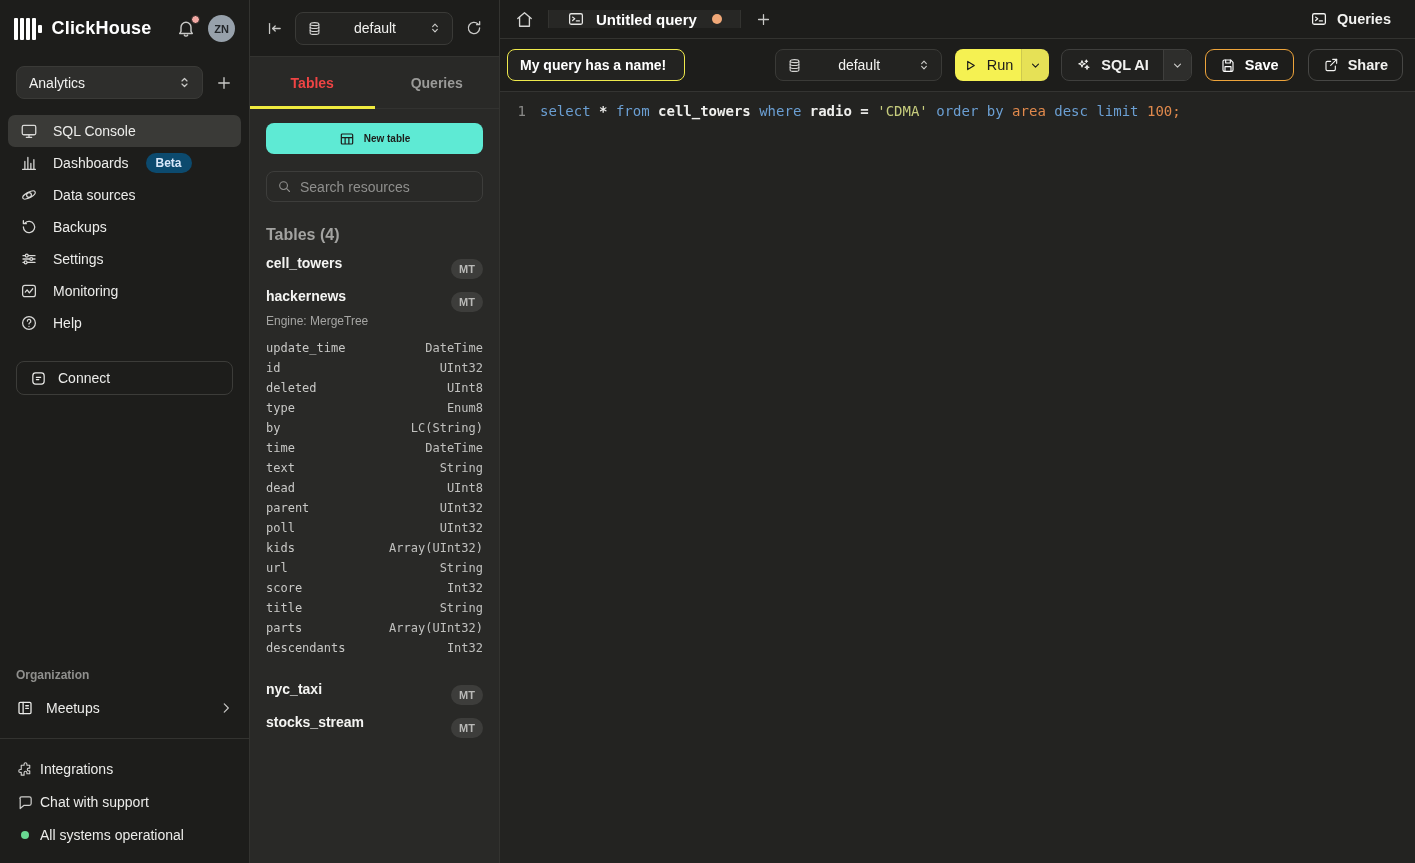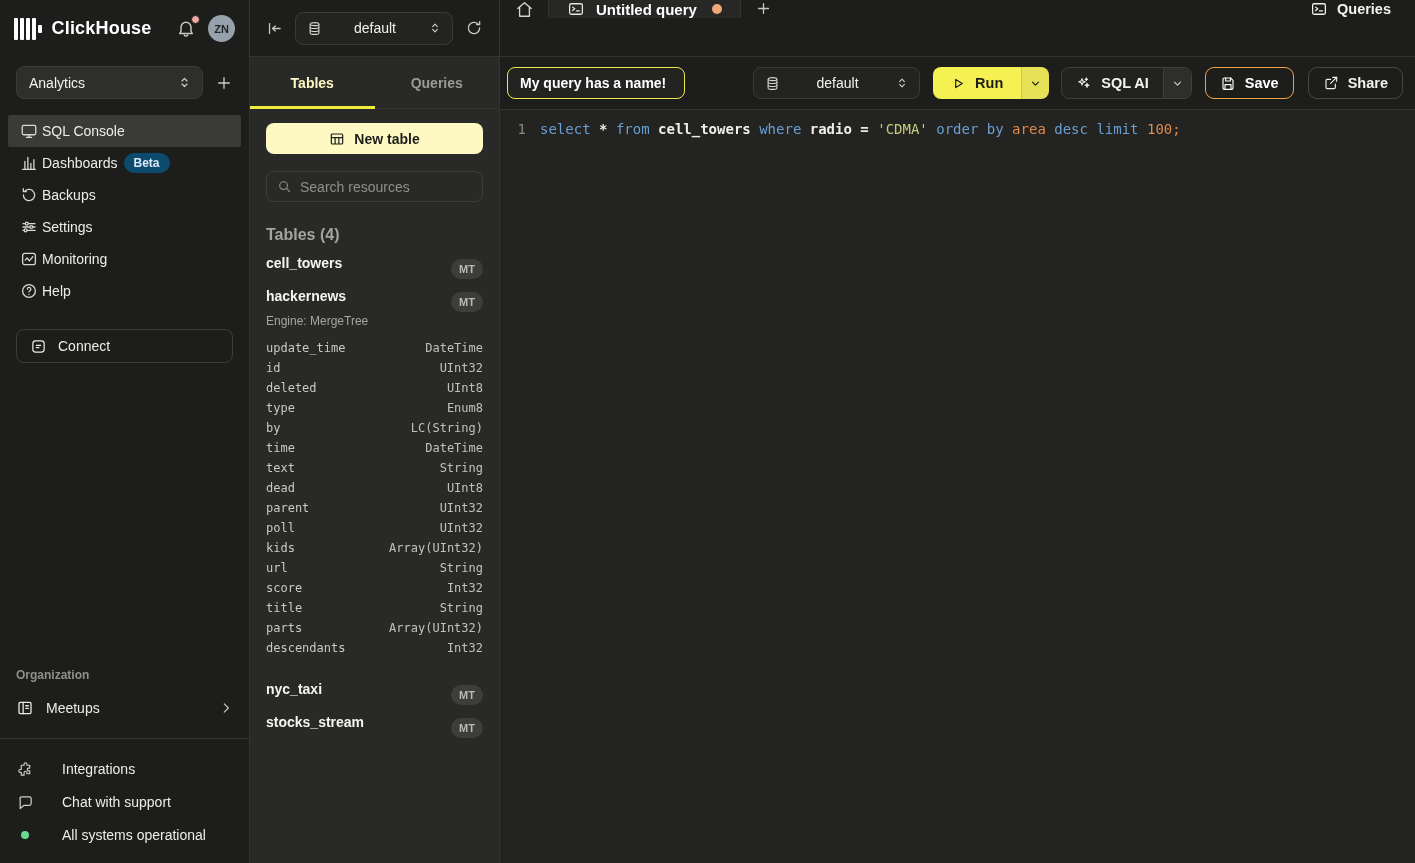--- a/index.html
+++ b/index.html
@@ -22,59 +22,59 @@
   .avatar { width:27px; height:27px; border-radius:50%; background:#97a1ab; color:#22262a;
             font-size:11px; font-weight:700; display:flex; align-items:center; justify-content:center; }
 
   .workspace-row { display:flex; align-items:center; gap:12px; padding:9px 16px 10px; flex-shrink:0; }
   .workspace-select { flex:1; height:33px; background:#2e2e2c; border:1px solid #3a3a37; border-radius:8px;
             display:flex; align-items:center; padding:0 10px 0 12px; font-size:14px; color:#f2f2f0; cursor:pointer; }
   .workspace-select .lbl { flex:1; }
   .icon-btn { color:#c9c9c7; cursor:pointer; display:flex; align-items:center; justify-content:center; }
 
   .nav { padding:6px 8px 0; }
-  .nav-item { height:32px; display:flex; align-items:center; gap:4px; padding:0 12px; border-radius:2px;
+  .nav-item { height:32px; display:flex; align-items:center; gap:15px; padding:0 12px; border-radius:7px;
               font-size:14px; font-weight:500; color:#ececea; cursor:pointer; }
   .nav-item.active { background:#3a3a37; }
   .nav-item .nic { color:#d8d8d6; display:flex; }
   .badge-beta { margin-left:2px; background:#0c4a6e; color:#d9e8fa; font-size:12px; font-weight:700;
                 padding:3px 10px; border-radius:999px; }
   .connect-btn { margin:22px 16px 0; height:34px; border:1px solid #3c3c39; border-radius:8px;
                  display:flex; align-items:center; gap:11px; padding:0 13px; font-size:14px; font-weight:500; cursor:pointer; }
 
   .side-bottom { margin-top:auto; }
   .org-label { font-size:12px; font-weight:600; color:#8f8f8d; padding:0 16px 10px; }
   .org-item { height:32px; display:flex; align-items:center; gap:12px; padding:0 16px; font-size:14px;
               font-weight:500; cursor:pointer; }
   .org-item .spacer { flex:1; }
   .side-footer { border-top:1px solid #333330; margin-top:14px; padding:18px 16px 16px; display:flex;
                  flex-direction:column; gap:9px; }
-  .foot-item { height:24px; display:flex; align-items:center; gap:28px; font-size:14px; cursor:pointer; }
+  .foot-item { height:24px; display:flex; align-items:center; gap:6px; font-size:14px; cursor:pointer; }
   .foot-item .fic { color:#cfcfcd; display:flex; width:18px; justify-content:center; }
   .status-dot { width:8px; height:8px; border-radius:50%; background:#69d992; }
 
   
   .explorer { width:250px; height:100%; display:flex; flex-direction:column; background:#292927;
               border-right:1px solid #333330; flex-shrink:0; }
   .explorer-header { height:57px; background:#1d1d1b; border-bottom:1px solid #333330; display:flex;
                      align-items:center; padding:0 16px; gap:12px; flex-shrink:0; }
   .db-select { flex:1; height:33px; background:#232321; border:1px solid #3a3a37; border-radius:8px;
                display:flex; align-items:center; gap:9px; padding:0 10px 0 11px; font-size:14px;
                font-weight:400; color:#f2f2f0; cursor:pointer;text-align:center; }
   .db-select .lbl { flex:1; }
 
   .explorer-tabs { height:52px; display:flex; border-bottom:1px solid #323230; flex-shrink:0; }
   .exp-tab { flex:1; display:flex; align-items:center; justify-content:center; font-size:14px; font-weight:600;
              color:#9a9a98; cursor:pointer; position:relative; }
-  .exp-tab.active { color:#fef9c3; }
+  .exp-tab.active { color:#ef4444; }
   .exp-tab.active::after { content:""; position:absolute; left:0; right:0; bottom:-1px; height:3px; background:#f0eb3f; }
 
   .explorer-body { flex:1; overflow:hidden; padding:14px 16px 0; }
-  .new-table-btn { width:100%; height:31px; background:#fef9c3; border:none; border-radius:8px; color:#1d1d1b;
-                   font-size:14px; font-weight:600; display:flex; align-items:center; justify-content:center;
+  .new-table-btn { width:100%; height:31px; background:#5eead4; border:none; border-radius:8px; color:#1d1d1b;
+                   font-size:10px; font-weight:600; display:flex; align-items:center; justify-content:center;
                    gap:9px; cursor:pointer; font-family:inherit; }
   .search-box { margin-top:17px; height:31px; border:1px solid #3d3d3b; border-radius:8px; display:flex;
                 align-items:center; gap:8px; padding:0 10px; color:#8f8f8d; }
   .search-box input { flex:1; background:transparent; border:none; outline:none; color:#e8e8e6;
                       font-size:14px; font-family:inherit; }
   .search-box input::placeholder { color:#8f8f8d; }
 
   .section-label { margin:24px 0 2px; font-size:16px; font-weight:600; color:#a3a3a1; }
   .table-row { height:33px; display:flex; align-items:center; cursor:pointer; }
   .table-name { flex:1; font-size:14px; font-weight:600; color:#f4f4f2; }
@@ -82,39 +82,39 @@
               border-radius:999px;margin-top:12px; }
   .engine-line { font-size:12px; color:#a5a5a3; padding:2px 0 8px; }
   .columns { padding:2px 0 6px; }
   .col-row { height:20px; display:flex; align-items:center; justify-content:space-between;
              font-family:"DejaVu Sans Mono", monospace; font-size:12px; color:#c8c8c6; }
   .col-row .ctype { color:#c0c0be; }
   .gap-after-cols { height:8px; }
 
   
   .main { flex:1; display:flex; flex-direction:column; min-width:0; }
-  .tabbar { height:57px; background:#1d1d1b; border-bottom:1px solid #333330; display:flex; align-items:flex-start; flex-shrink:0; }
+  .tabbar { height:39px; background:#1d1d1b; border-bottom:1px solid #333330; display:flex; align-items:center; flex-shrink:0; }
   .home-btn { width:48px; display:flex; align-items:center; justify-content:center; color:#d4d4d2; cursor:pointer; }
   .query-tab { display:flex; align-items:center; gap:11px; padding:0 18px; background:#272725;
                border-left:1px solid #333330; border-right:1px solid #333330; font-size:15px; font-weight:600;
                color:#ffffff; cursor:pointer; }
   .query-tab .dot { width:10px; height:10px; border-radius:50%; background:#f0a878; margin-left:4px; }
   .newtab-btn { width:46px; display:flex; align-items:center; justify-content:center; color:#c9c9c7; cursor:pointer; }
   .tabbar-spacer { flex:1; }
   .queries-btn { display:flex; align-items:center; gap:9px; padding:0 24px; font-size:14.5px; font-weight:600;
                  color:#f2f2f0; cursor:pointer; }
 
   .toolbar { height:53px; background:#1d1d1b; border-bottom:1px solid #343432; display:flex; align-items:center;
              padding:0 12px 0 7px; flex-shrink:0; }
   .query-name { width:178px; height:32px; background:#232321; border:1.5px solid #eee94c; border-radius:8px;
                 color:#ffffff; font-size:14px; font-weight:600; padding:0 12px; outline:none; font-family:inherit; }
   .toolbar .db-select { flex:none; width:167px; margin-left:auto; height:32px; }
   .run-btn { margin-left:13px; height:32px; display:flex; border-radius:8px; overflow:hidden; cursor:pointer; }
-  .run-main { background:#f5f152; color:#1d1d1b; display:flex; align-items:center; gap:9px; padding:0 18px;
-              font-size:14.5px; font-weight:700; }
+  .run-main { background:#f5f152; color:#1d1d1b; display:flex; align-items:center; gap:9px; padding:0 8px;
+              font-size:14.5px; font-weight:400; }
   .run-caret { background:#e6e156; color:#1d1d1b; width:28px; display:flex; align-items:center;
                justify-content:center; border-left:1px solid #cdc94e; }
   .sqlai-btn { margin-left:12px; height:32px; display:flex; border:1px solid #3f3f3d; border-radius:8px;
                overflow:hidden; cursor:pointer; background:#222220; }
   .sqlai-main { display:flex; align-items:center; gap:9px; padding:0 14px; font-size:14.5px; font-weight:600; color:#f2f2f0; }
   .sqlai-caret { width:28px; background:#2e2e2c; color:#c9c9c7; display:flex; align-items:center;
                  justify-content:center; border-left:1px solid #3f3f3d; }
   .save-btn { margin-left:13px; height:32px; border:1.5px solid #eea43b; background:#1d1d1b; border-radius:9px;
               display:flex; align-items:center; gap:9px; padding:0 14px; font-size:14.5px; font-weight:600;
               color:#ffffff; cursor:pointer; }
@@ -191,20 +191,31 @@
       </div>
       <div class="nav-item">
         <span class="nic">
           <svg width="18" height="18" viewBox="0 0 24 24" fill="none" stroke="currentColor" stroke-width="1.7" stroke-linecap="round">
               <path d="M3.5 20.5h17"></path>
               <path d="M6.5 20.5V10M10.5 20.5V4.5M14.5 20.5v-8M18.5 20.5V7.5"></path>
             </svg>
         </span>
         <span>Dashboards</span>
         <span class="badge-beta">Beta</span>
+      </div>
+      <div class="nav-item">
+        <span class="nic">
+          <svg width="18" height="18" viewBox="0 0 24 24" fill="none" stroke="currentColor" stroke-width="1.6" stroke-linecap="round">
+              <circle cx="12" cy="12" r="3.2"></circle>
+              <g transform="rotate(-28 12 12)">
+                <ellipse cx="12" cy="12" rx="9.2" ry="3.6"></ellipse>
+              </g>
+            </svg>
+        </span>
+        <span>Data sources</span>
       </div>
       <div class="nav-item">
         <span class="nic">
           <svg width="18" height="18" viewBox="0 0 24 24" fill="none" stroke="currentColor" stroke-width="1.7" stroke-linecap="round" stroke-linejoin="round">
               <path d="M4.5 12a7.5 7.5 0 1 0 2.2-5.3"></path>
               <path d="M4.5 3.5v4h4"></path>
             </svg>
         </span>
         <span>Backups</span>
       </div>

